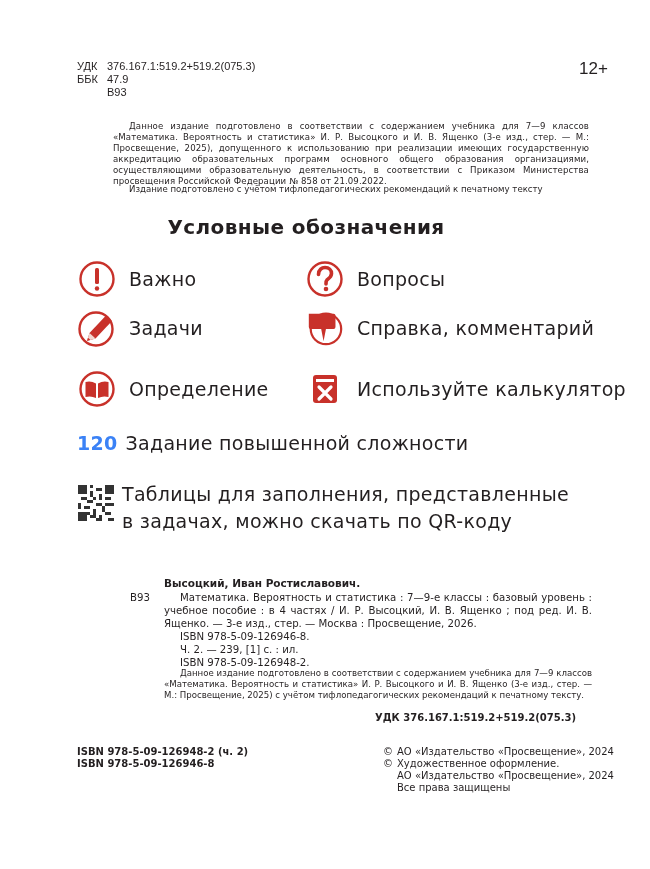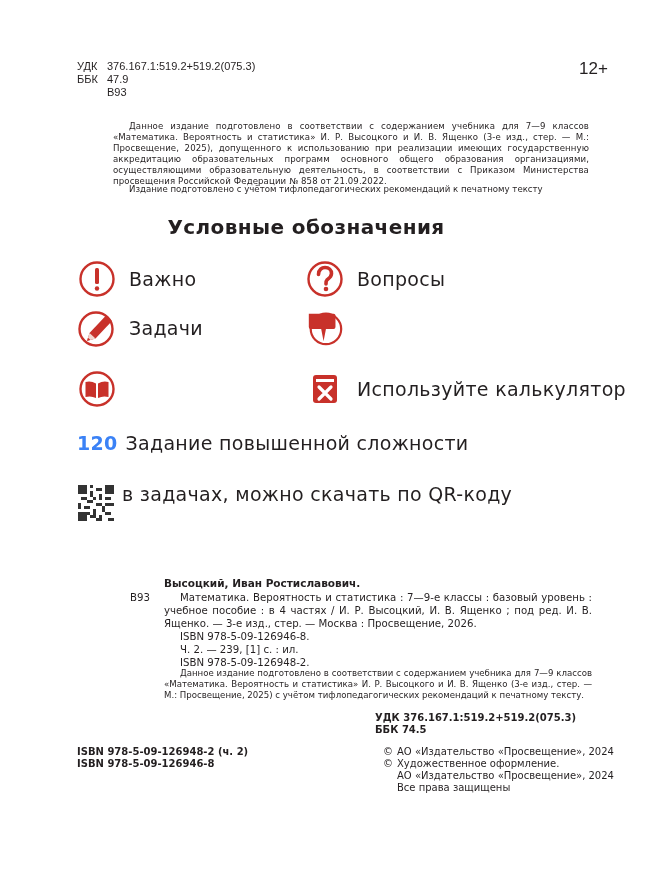--- a/index.html
+++ b/index.html
@@ -100,30 +100,32 @@
   <span class="lbl">Задачи</span>
 </div>
 
 <div class="abs legend-item" style="left:305px; top:308px;">
   <span class="ico">
     <svg width="42" height="40" viewBox="0 0 42 40">
         <circle cx="22" cy="21" r="16" fill="none" stroke="#c8312a" stroke-width="2.3"></circle>
         <path d="M4 5 H30 Q32 5 32 7 V19 Q32 21 30 21 H22 L19.5 34 L17 21 H6 Q4 21 4 19 Z" fill="#c8312a"></path>
       </svg>
   </span>
+  <span class="lbl">Справка, комментарий</span>
 </div>
 
 <div class="abs legend-item" style="left:77px; top:369px;">
   <span class="ico">
     <svg width="38" height="38" viewBox="0 0 38 38">
         <circle cx="19" cy="19" r="16.5" fill="none" stroke="#c8312a" stroke-width="2.4"></circle>
         <path d="M7.5 12 Q13 10.5 18 13.5 V28 Q13 25.5 7.5 27 Z" fill="#c8312a"></path>
         <path d="M30.5 12 Q25 10.5 20 13.5 V28 Q25 25.5 30.5 27 Z" fill="#c8312a"></path>
       </svg>
   </span>
+  <span class="lbl">Определение</span>
 </div>
 
 <div class="abs legend-item" style="left:305px; top:369px;">
   <span class="ico">
     <svg width="34" height="34" viewBox="0 0 34 34">
         <rect x="5" y="3" width="24" height="28" rx="3" fill="#c8312a"></rect>
         <rect x="8" y="7" width="18" height="3" fill="#ffffff"></rect>
         <path d="M11 15 L23 27 M23 15 L11 27" stroke="#ffffff" stroke-width="3.2" stroke-linecap="round"></path>
       </svg>
   </span>
@@ -161,35 +163,35 @@
         <rect x="7" y="10" width="1" height="2"></rect>
           <rect x="9" y="9" width="2" height="1"></rect>
           <rect x="10" y="11" width="2" height="1"></rect>
         <rect x="6" y="11" width="1" height="1"></rect>
           <rect x="9" y="6" width="1" height="1"></rect>
           <rect x="3" y="9" width="1" height="1"></rect>
       </g>
     </svg>
   </span>
   <div class="txt">
+    <div>Таблицы для заполнения, представленные</div>
     <div>в задачах, можно скачать по QR-коду</div>
   </div>
 </div>
 
 <div class="abs biblio author">Высоцкий, Иван Ростиславович.</div>
 <div class="abs biblio code-b93">В93</div>
 <div class="abs biblio desc">Математика. Вероятность и статистика : 7—9-е классы : базовый уровень : учебное пособие : в 4 частях / И. Р. Высоцкий, И. В. Ященко ; под ред. И. В. Ященко. — 3-е изд., стер. — Москва : Просвещение, 2026.</div>
 <div class="abs biblio isbn-line" style="top:630px;">ISBN 978-5-09-126946-8.</div>
 <div class="abs biblio isbn-line" style="top:643px;">Ч. 2. — 239, [1] с. : ил.</div>
 <div class="abs biblio isbn-line" style="top:656px;">ISBN 978-5-09-126948-2.</div>
 <div class="abs small-note" style="top:668px;">Данное издание подготовлено в соответствии с содержанием учебника для 7—9 классов «Математика. Вероятность и статистика» И. Р. Высоцкого и И. В. Ященко (3-е изд., стер. — М.: Просвещение, 2025) с учётом тифлопедагогических рекомендаций к печатному тексту.</div>
 
 <div class="abs udk-bottom">
   <div>УДК 376.167.1:519.2+519.2(075.3)</div>
-  <div>ББК 74.5</div>
 </div>
 <div class="abs isbn-bottom">
   <div>ISBN 978-5-09-126948-2 (ч. 2)</div>
   <div>ISBN 978-5-09-126946-8</div>
 </div>
 <div class="abs copyright">
   <div class="row">
       <span class="c">©</span>
       <span>АО «Издательство «Просвещение», 2024</span>
     </div>

